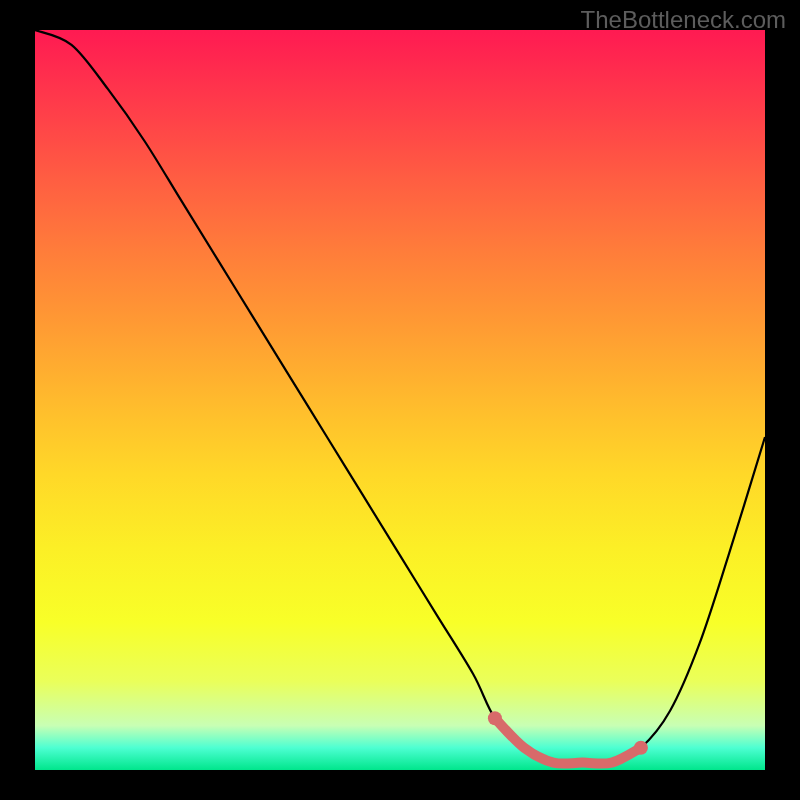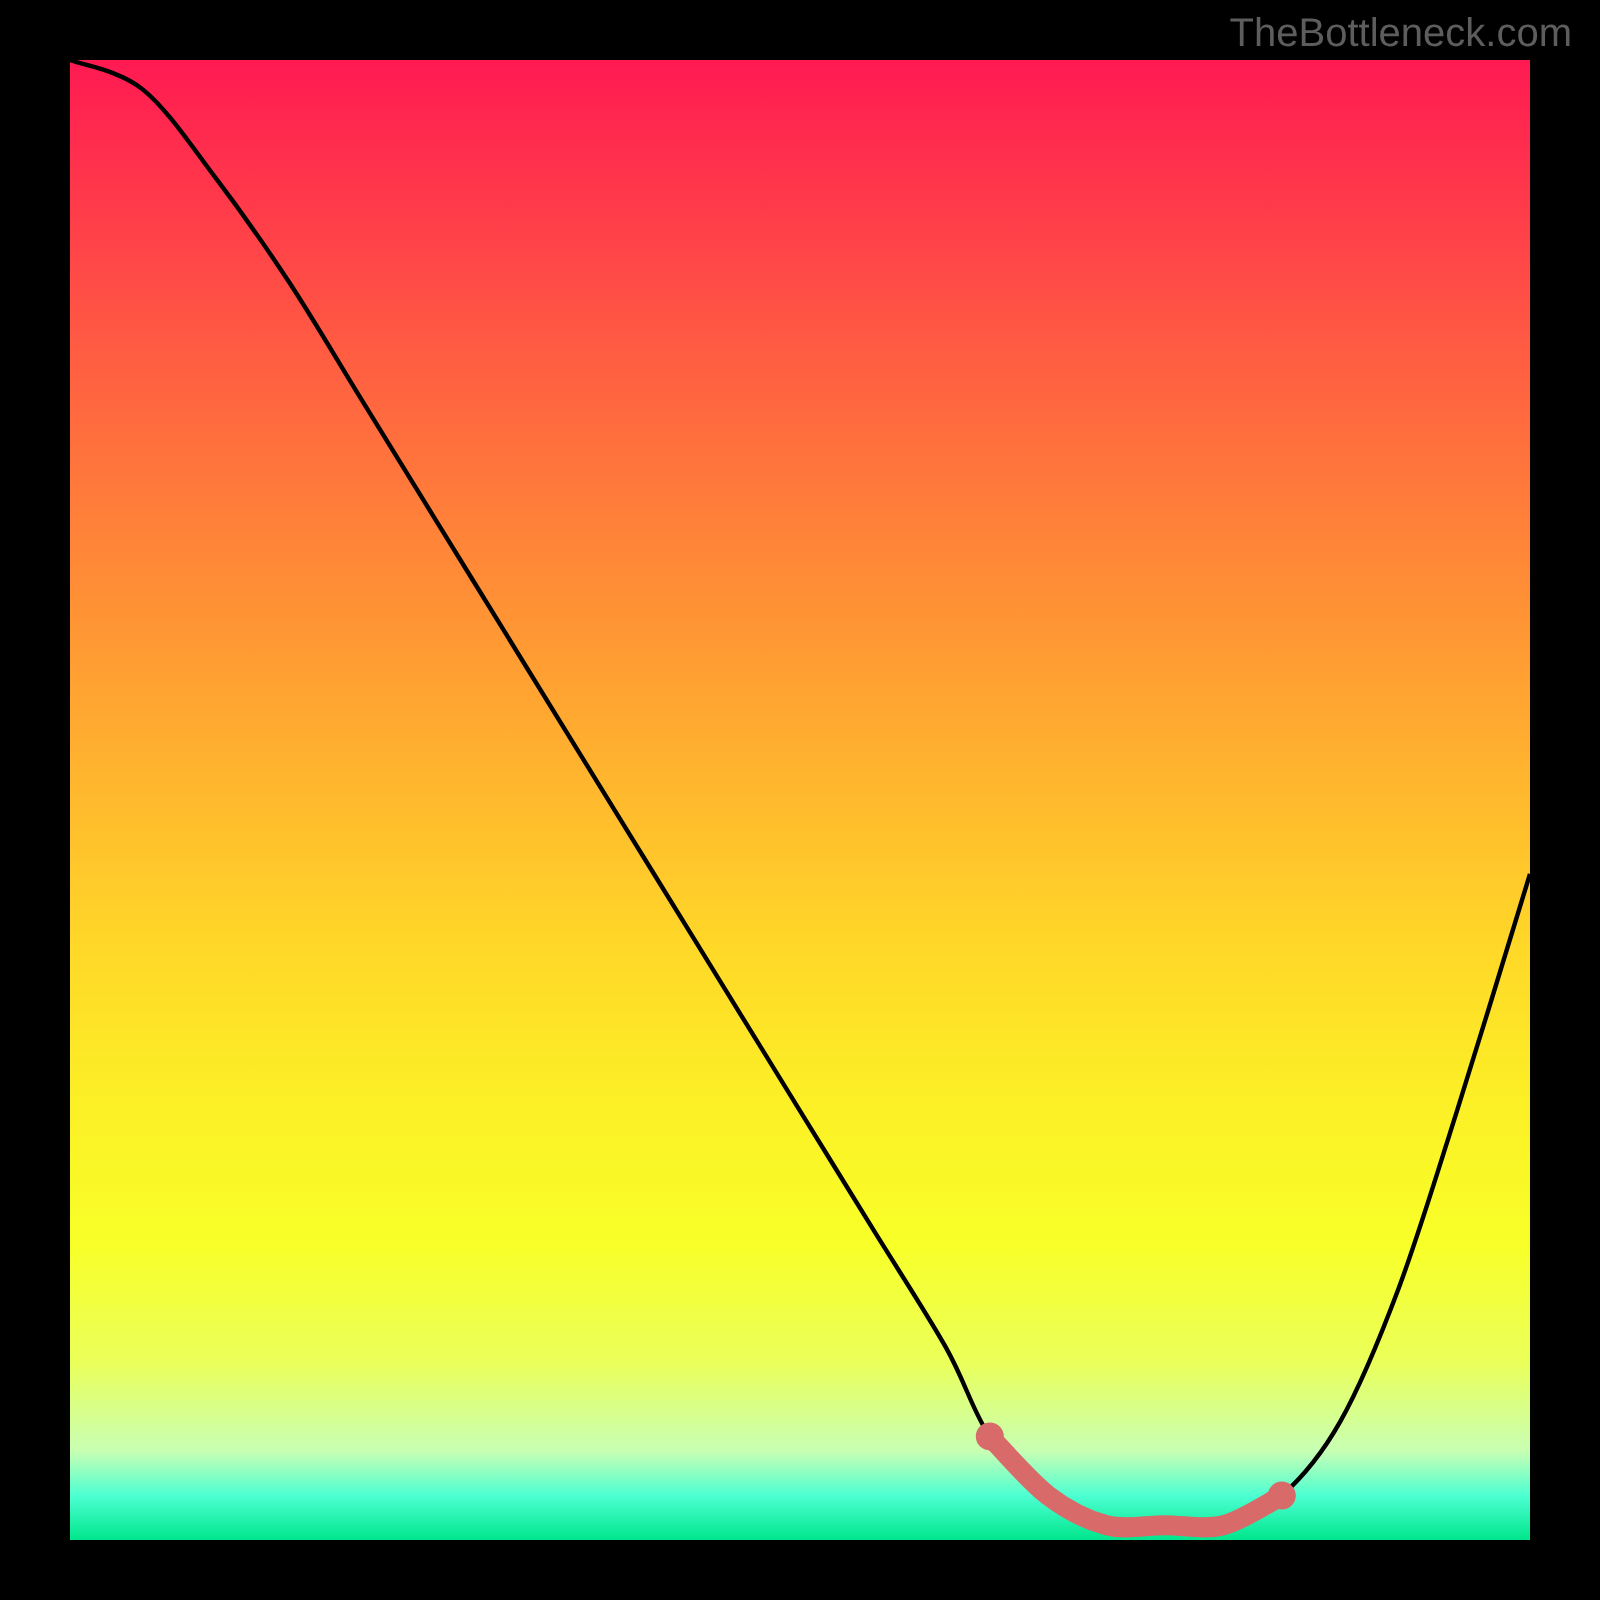--- a/index.html
+++ b/index.html
@@ -8,21 +8,21 @@
     height: 800px;
     background: #000;
     position: relative;
     font-family: Arial, sans-serif;
   }
   .watermark {
     position: absolute;
     top: 6px;
     right: 14px;
     color: #5d5d5d;
-    font-size: 20px;
+    font-size: 24px;
     z-index: 10;
   }
   .plot {
     position: absolute;
     left: 35px;
     top: 30px;
     width: 730px;
     height: 740px;
     overflow: hidden;
   }

